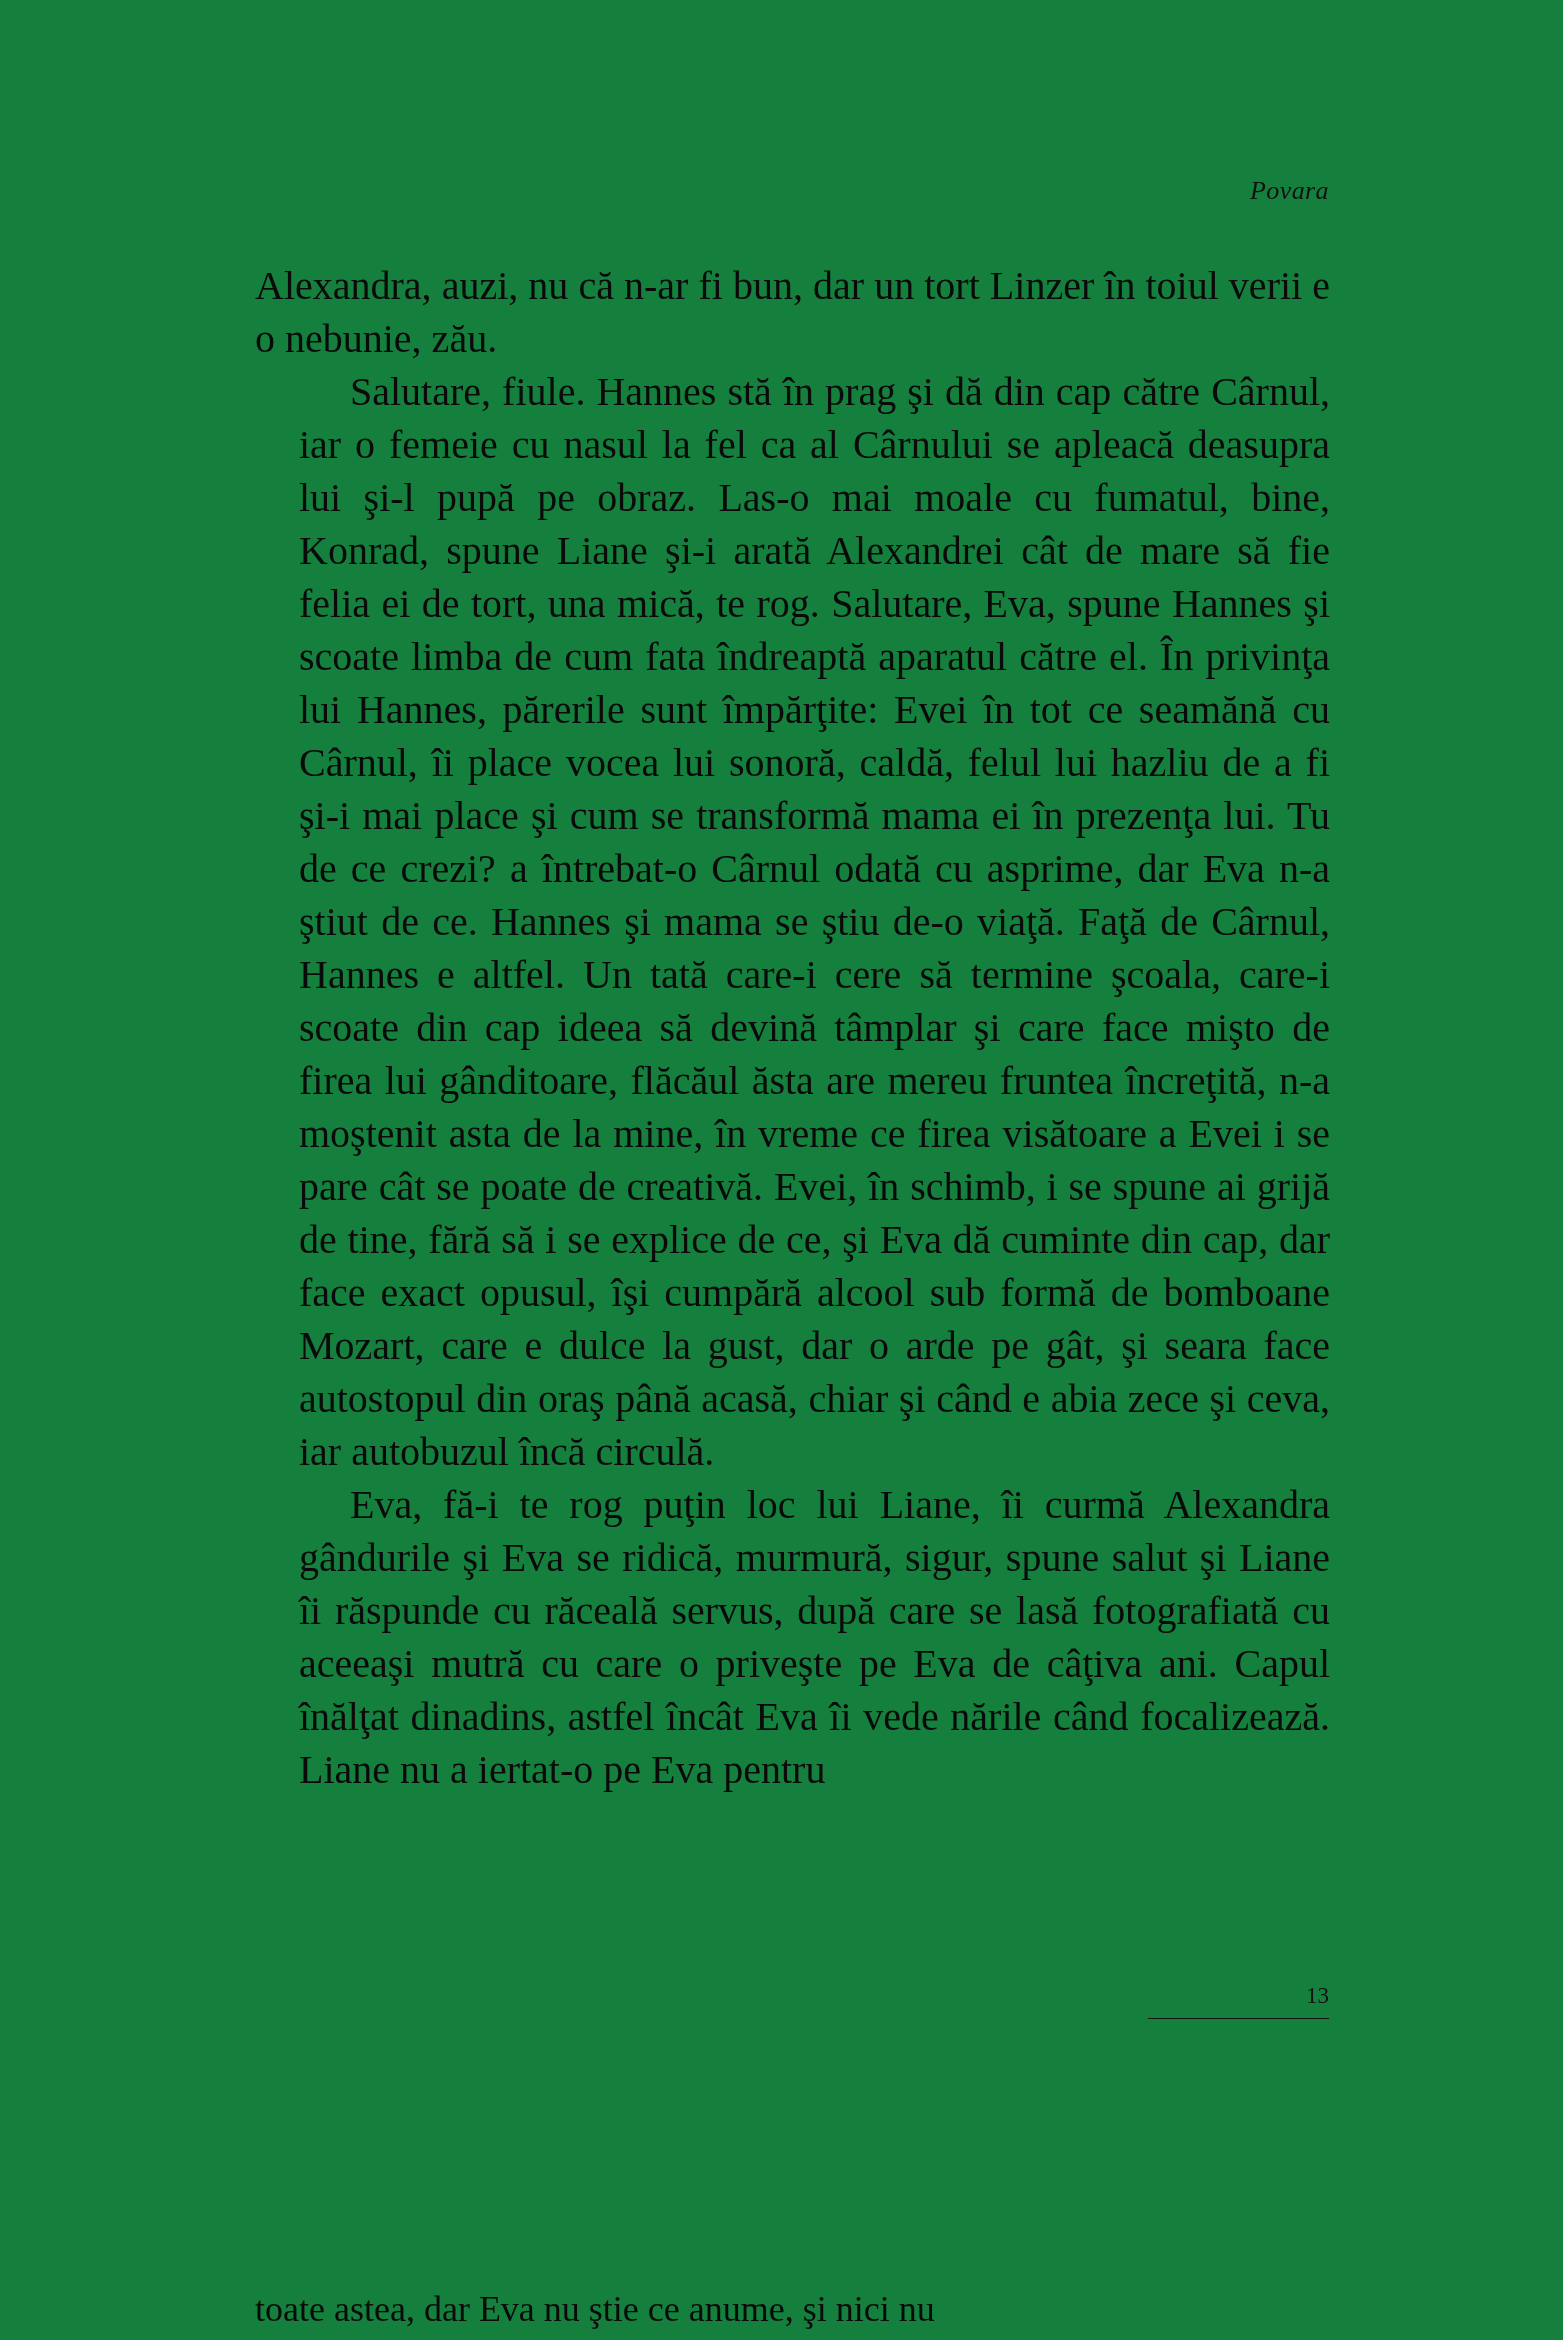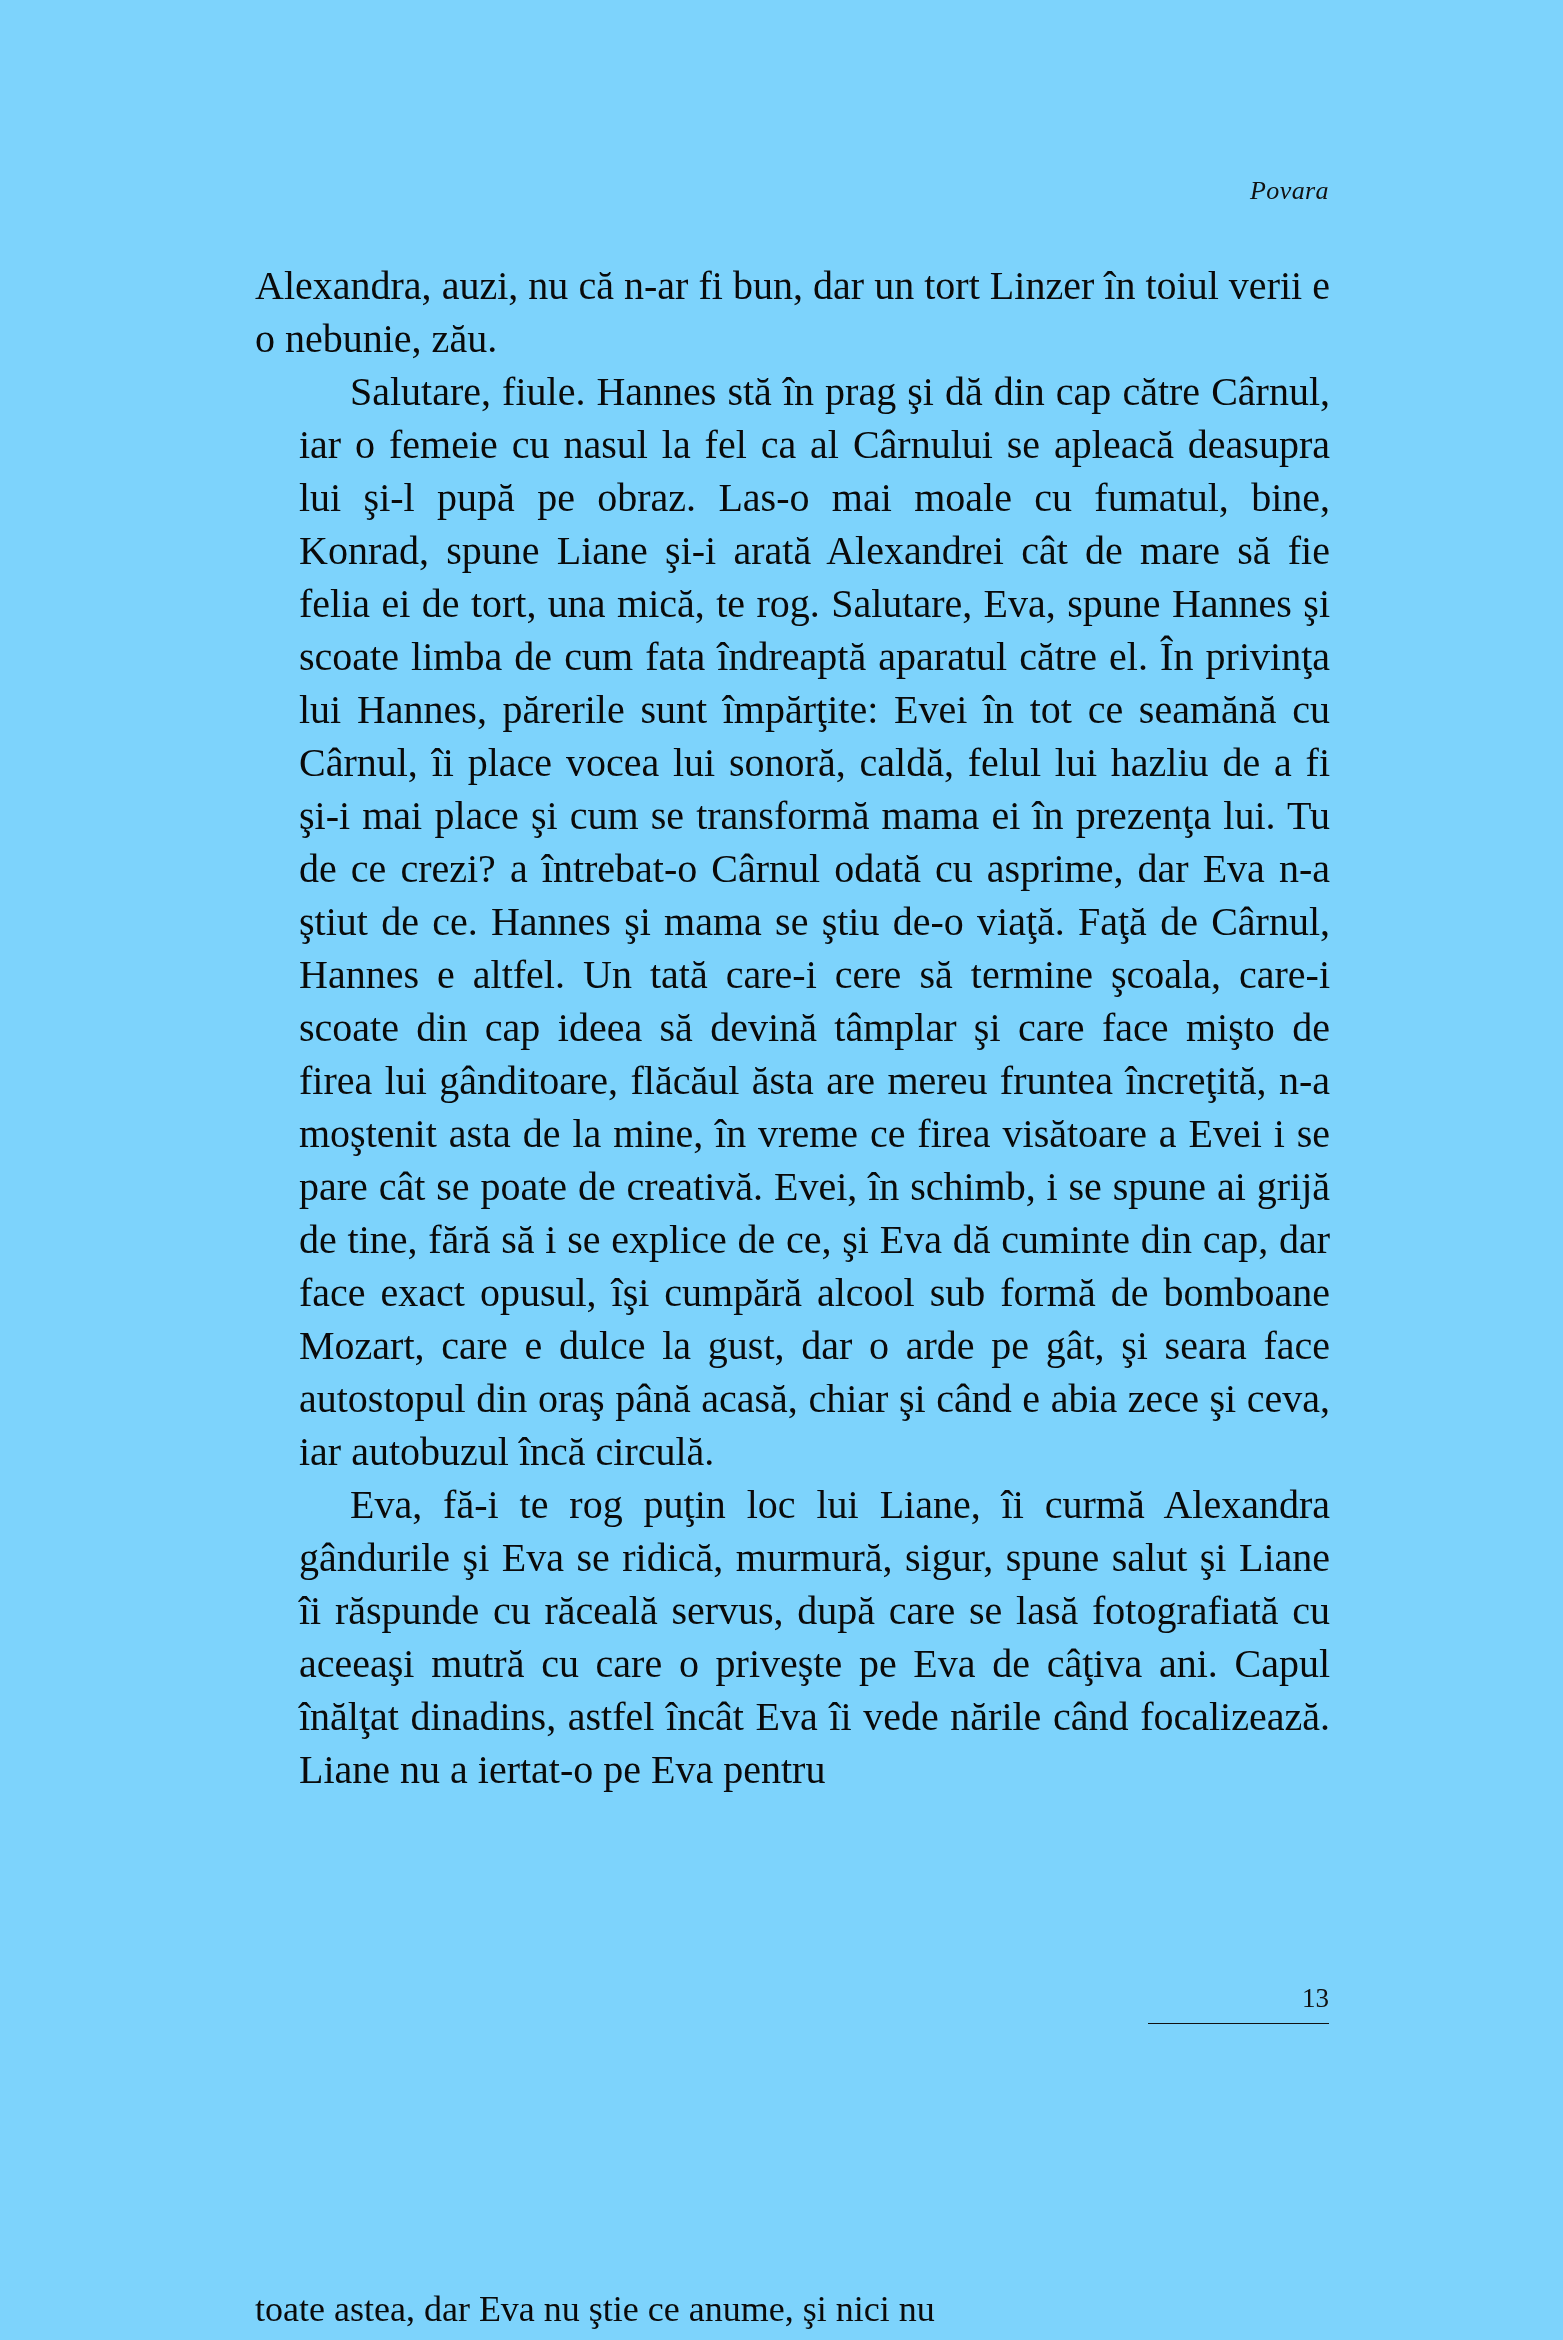--- a/index.html
+++ b/index.html
@@ -14,21 +14,21 @@
     color: #000000;
     position: relative;
     overflow: hidden;
   }
   .page {
     position: absolute;
     left: 0;
     top: 0;
     width: 1564px;
     height: 2341px;
-    background: #7dd3fc;
+    background: #15803d;
   }
   .running-head {
     position: absolute;
     right: 235px;
     top: 176px;
     font-style: italic;
     font-size: 26px;
     letter-spacing: 0.4px;
     color: #111111;
     font-family: "Liberation Serif", serif;
@@ -54,21 +54,21 @@
     margin-left: 44px;
   }
   .folio-wrap {
     position: absolute;
     right: 235px;
     top: 1983px;
     width: 181px;
     text-align: right;
   }
   .folio-number {
-    font-size: 27px;
+    font-size: 23px;
     color: #111111;
     display: block;
     margin-bottom: 8.6px;
     font-family: "Liberation Serif", serif;
   }
   .folio-rule {
     display: block;
     width: 181px;
     height: 1.9px;
     background: #111111;

